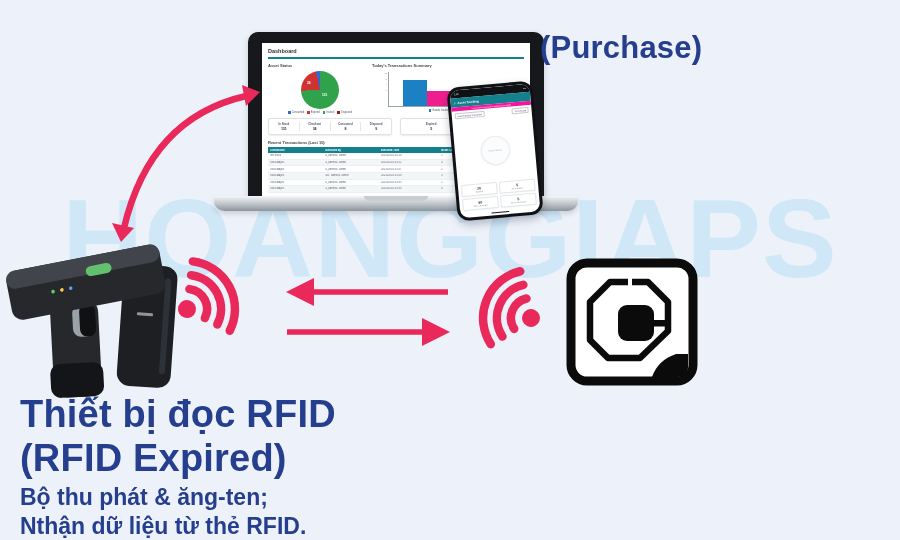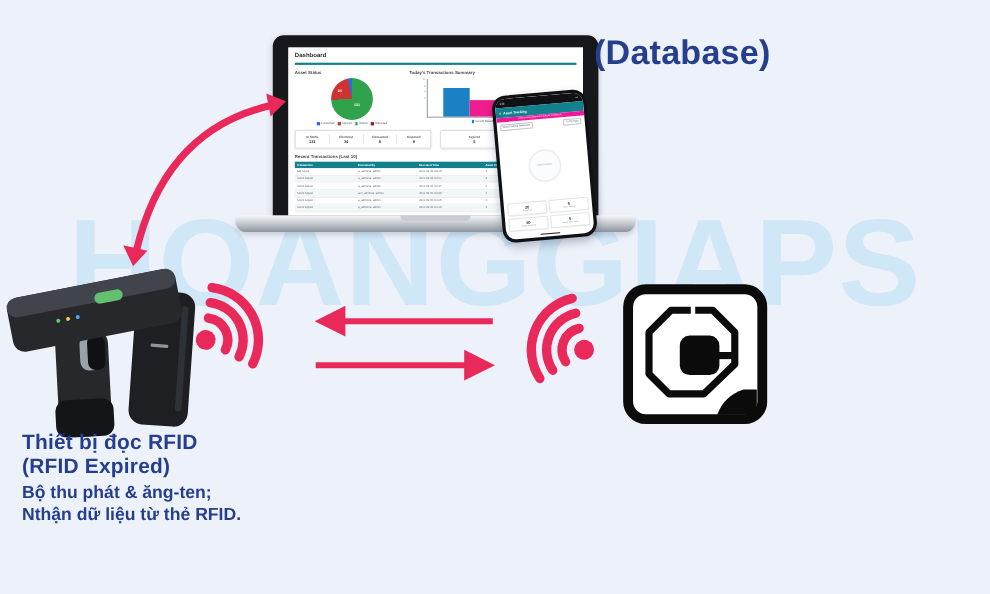--- a/index.html
+++ b/index.html
@@ -97,22 +97,22 @@
   .phone-card-value{font-size:3.6px;font-weight:700;color:#333;}
   .phone-card-label{font-size:2.2px;color:#788;white-space:nowrap;overflow:hidden;}
   .phone-home{height:5px;display:flex;align-items:center;justify-content:center;flex:none;}
   .phone-home-bar{width:18px;height:1.6px;background:#1a1a1a;border-radius:1px;}
   
   .label{position:absolute;z-index:6;color:var(--navy);}
   .label-title{font-size:31px;font-weight:800;line-height:1.16;letter-spacing:.2px;}
   .label-body{font-size:19px;font-weight:700;line-height:1.24;margin-top:3px;}
   .label-db{left:540px;top:30px;width:352px;}
   .label-reader{left:20px;top:392px;width:340px;}
-  .label-reader .label-title{font-size:19px;}
-  .label-reader .label-body{font-size:16px;}
+  .label-reader .label-title{font-size:38px;}
+  .label-reader .label-body{font-size:23px;}
   .label-chip{left:505px;top:398px;width:385px;}
   .label-chip .label-title{font-size:30px;}
 </style>
 </head>
 <body>
 
 <div class="canvas">
 
   <div class="watermark">HOANGGIAPS</div>
 
@@ -357,21 +357,21 @@
 
   <svg class="device-svg" style="left:566px;top:258px;" width="132" height="128" viewBox="0 0 132 128">
     <rect x="5" y="5" width="122" height="118" rx="16" fill="#ffffff" stroke="#0b0b0c" stroke-width="9"></rect>
     <path d="M 62 24 L 44 24 L 24 44 L 24 82 L 42 100 L 74 100 L 102 73 L 102 44 L 82 24 L 66 24" fill="none" stroke="#0b0b0c" stroke-width="6.5" stroke-linejoin="round"></path>
     <rect x="52" y="47" width="36" height="36" rx="9" fill="#0b0b0c"></rect>
     <rect x="84" y="62" width="18" height="6.5" fill="#0b0b0c"></rect>
     <path d="M 86 119 Q 92 102 110 96 L 122 96 L 122 110 Q 122 119 112 119 Z" fill="#0b0b0c"></path>
   </svg>
 
   <div class="label label-db">
-    <div class="label-title">(Database)</div>
+    <div class="label-title">(Purchase)</div>
   </div>
 
   <div class="label label-reader">
     <div class="label-title">Thiết bị đọc RFID</div>
     <div class="label-title">(RFID Expired)</div>
     <div class="label-body">
       <div>Bộ thu phát &amp; ăng-ten;</div>
       <div>Nthận dữ liệu từ thẻ RFID.</div>
     </div>
   </div>

